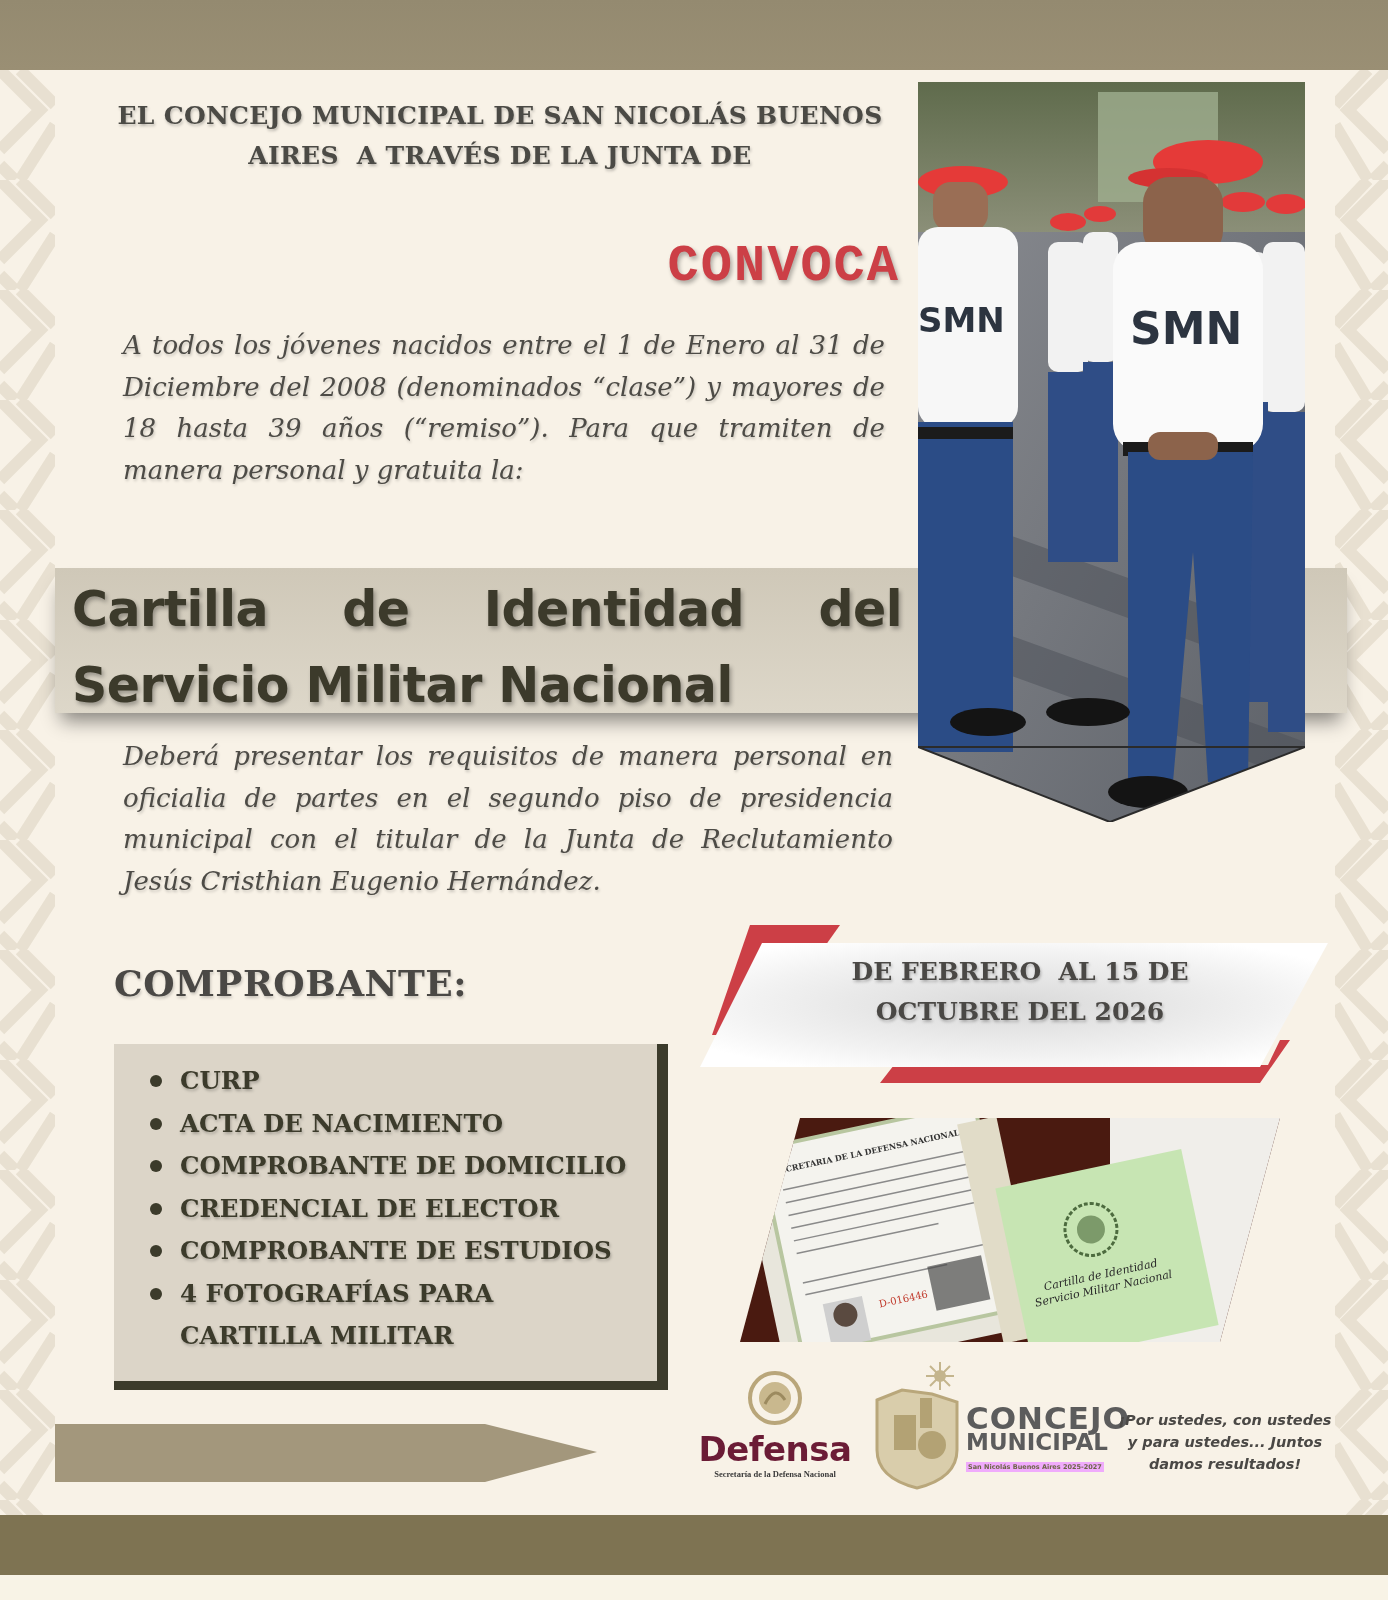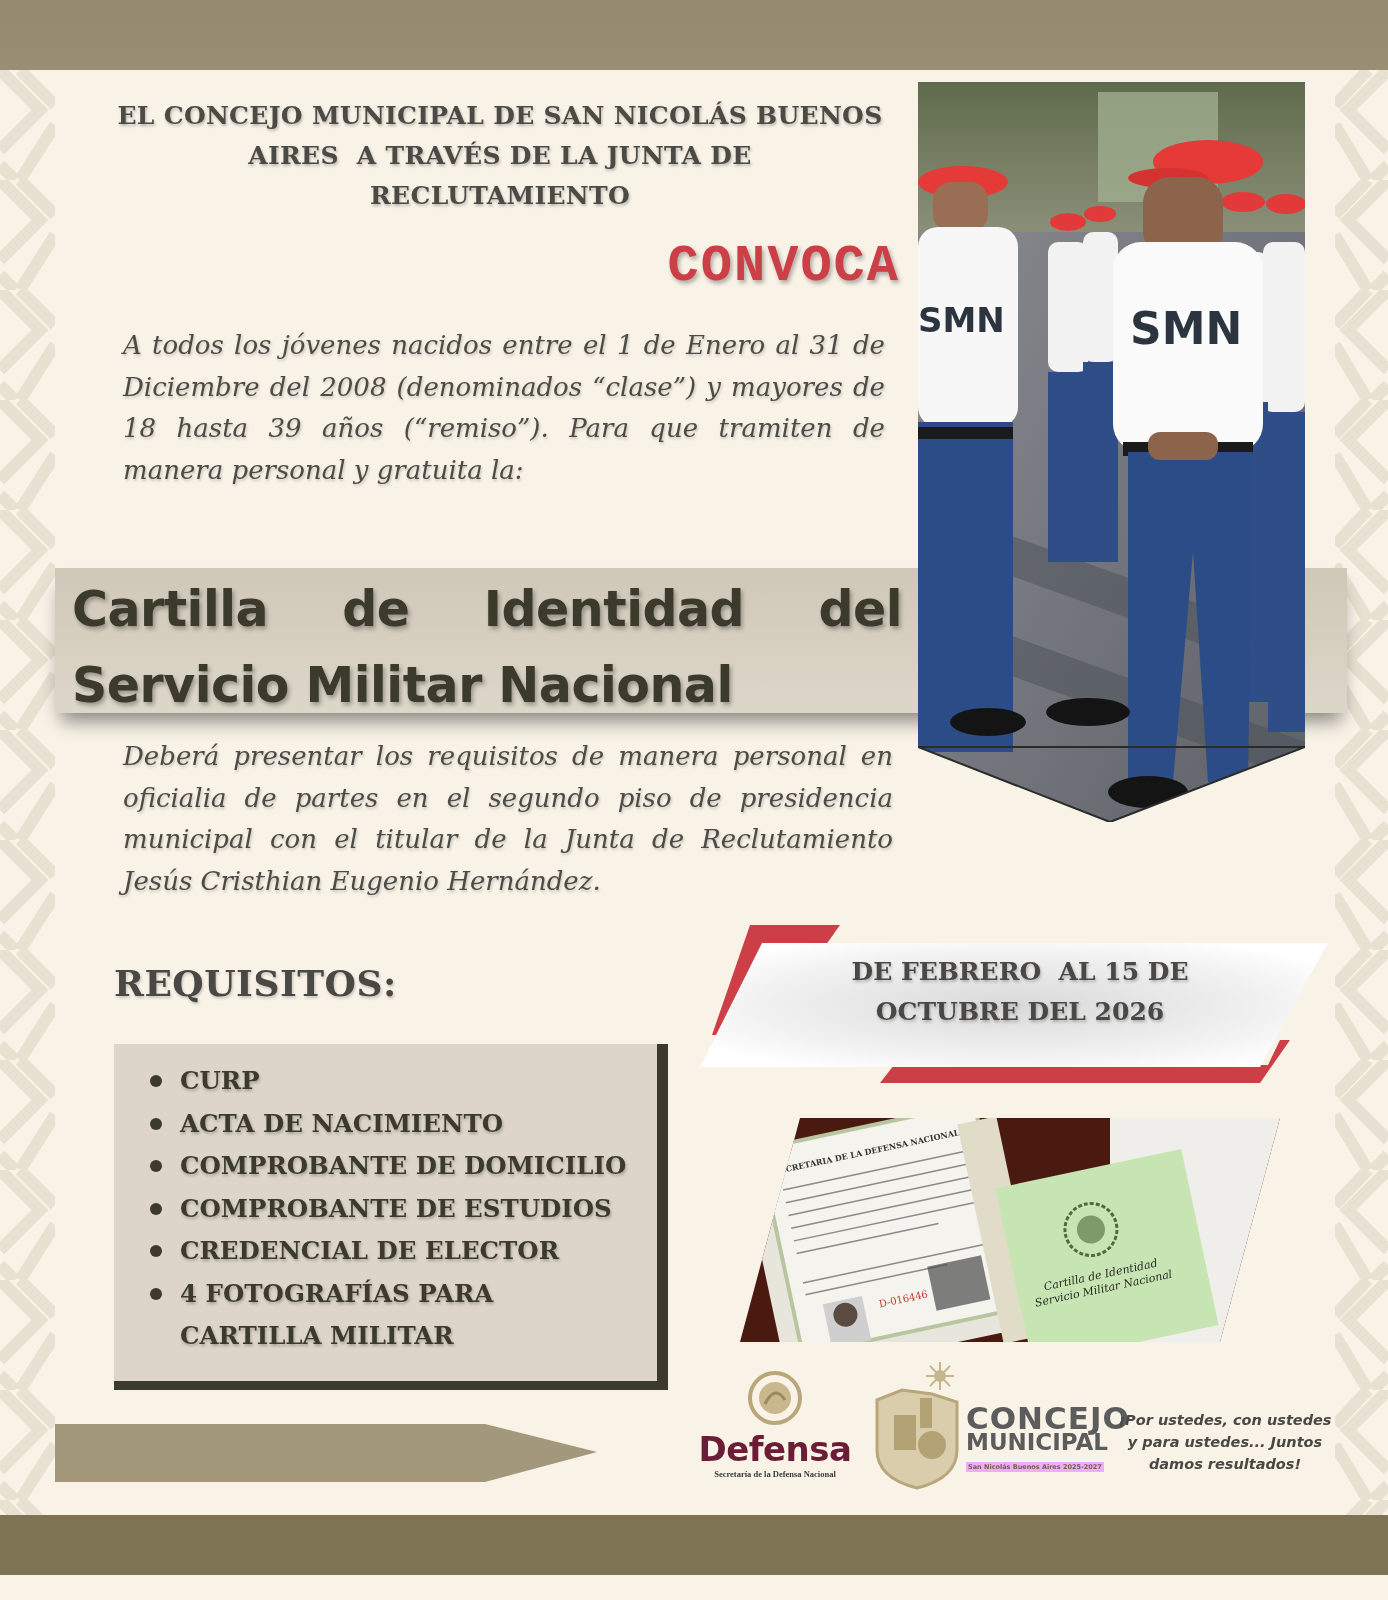--- a/index.html
+++ b/index.html
@@ -67,21 +67,20 @@
     <pattern id="zz2" width="53" height="110" patternUnits="userSpaceOnUse">
       <path d="M53 0 L13 40 L53 80 M33 0 L0 35 M0 55 L33 110 M53 95 L38 110" stroke="#e7dfcf" stroke-width="12" fill="none"></path>
     </pattern>
   </defs>
   <rect width="53" height="1445" fill="url(#zz2)"></rect>
 </svg>
 
 <div class="abs" id="header-text">
   <div>EL CONCEJO MUNICIPAL DE SAN NICOLÁS BUENOS</div>
   <div style="white-space:pre">AIRES  A TRAVÉS DE LA JUNTA DE</div>
-  <div>RECLUTAMIENTO</div>
 </div>
 <div class="abs" id="convoca">CONVOCA</div>
 
 <div class="abs" id="intro">A todos los jóvenes nacidos entre el 1 de Enero al 31 de Diciembre del 2008 (denominados “clase”) y mayores de 18 hasta 39 años (“remiso”). Para que tramiten de manera personal y gratuita la:</div>
 
 <div class="abs" id="banner"></div>
 <div class="abs" id="banner-title">
   <span>Cartilla de Identidad del</span>
   <span class="l2">Servicio Militar Nacional</span>
 </div>
@@ -143,28 +142,28 @@
     <path d="M210 370 L335 370 L330 700 L290 700 L275 470 L255 700 L210 700Z" fill="#2b4c86"></path>
     <ellipse cx="230" cy="710" rx="40" ry="16" fill="#141414"></ellipse>
     <ellipse cx="170" cy="630" rx="42" ry="14" fill="#141414"></ellipse>
     <rect x="230" y="350" width="70" height="28" rx="12" fill="#8c634b"></rect>
   </g>
   <polygon points="0,665 192,740 387,665" fill="none" stroke="#2b2b2b" stroke-width="2"></polygon>
 </svg>
 
 <div class="abs" id="instructions">Deberá presentar los requisitos de manera personal en oficialia de partes en el segundo piso de presidencia municipal con el titular de la Junta de Reclutamiento Jesús Cristhian Eugenio Hernández.</div>
 
-<div class="abs" id="req-title">REQUISITOS:</div>
+<div class="abs" id="req-title">COMPROBANTE:</div>
 <div class="abs" id="req-box"></div>
 <ul class="abs" id="req-list">
   <li>CURP</li>
   <li>ACTA DE NACIMIENTO</li>
   <li>COMPROBANTE DE DOMICILIO</li>
+  <li>CREDENCIAL DE ELECTOR</li>
   <li>COMPROBANTE DE ESTUDIOS</li>
-  <li>CREDENCIAL DE ELECTOR</li>
   <li style="width:330px">4 FOTOGRAFÍAS PARA CARTILLA MILITAR</li>
 </ul>
 
 <svg class="abs" id="arrow" viewBox="0 0 542 60">
   <polygon points="0,2 430,2 542,30 430,60 0,60" fill="#a3977c"></polygon>
 </svg>
 
 <svg class="abs" id="date-svg" viewBox="0 0 640 185">
   <defs>
     <radialGradient id="dg" cx=".5" cy=".5" r=".6">

